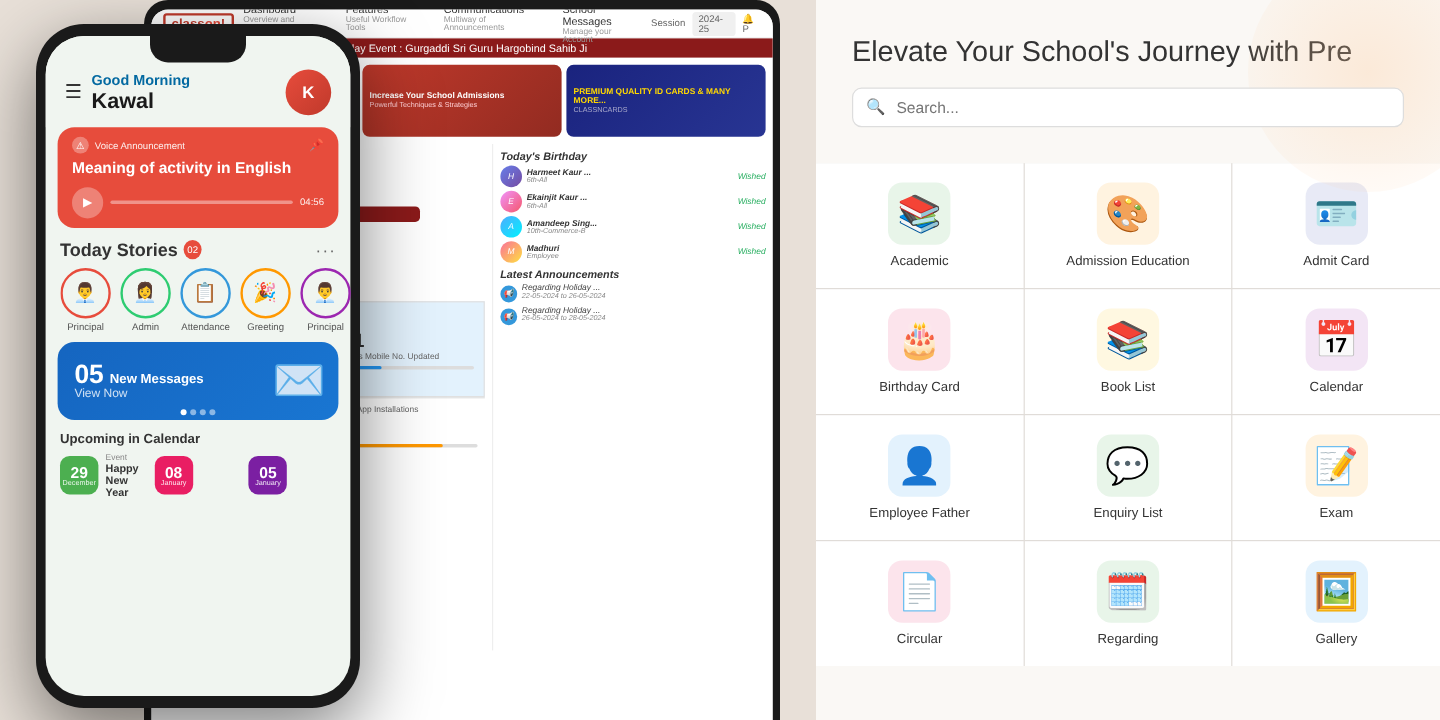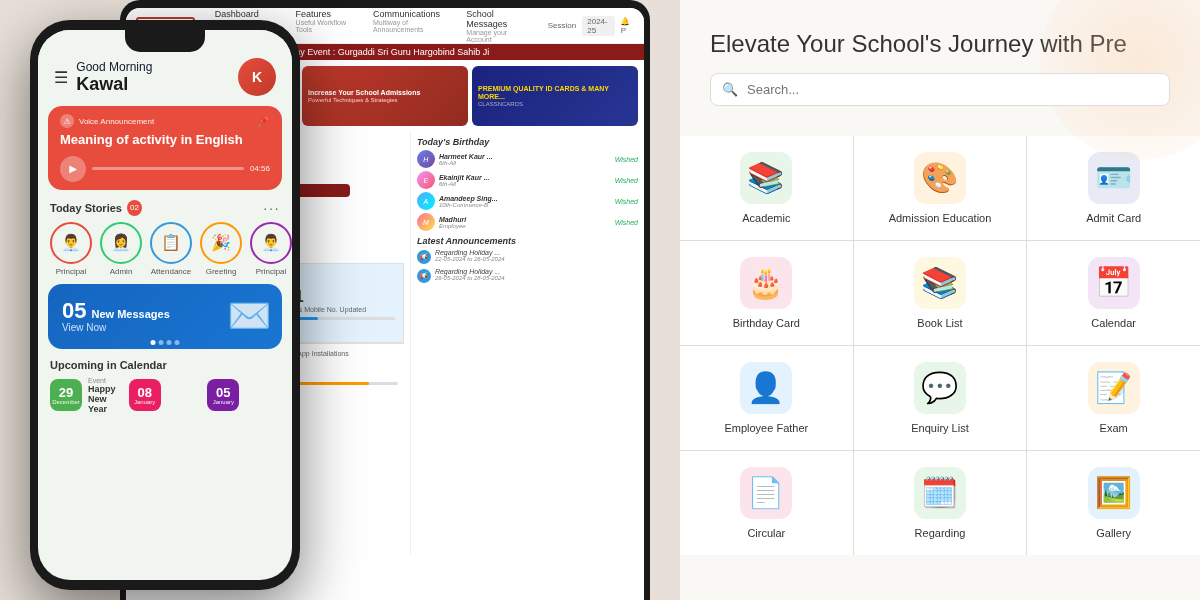--- a/index.html
+++ b/index.html
@@ -42,22 +42,22 @@
       overflow: hidden;
       border-radius: 14px 14px 0 0;
     }
     
     .tablet-header {
       background: #fff;
       border-bottom: 1px solid #eee;
       display: flex;
       align-items: center;
       padding: 4px 10px;
-      gap: 20px;
-      height: 36px;
+      gap: 8px;
+      height: 24px;
       justify-content: center;
     }
     .tablet-logo {
       font-size: 11px;
       font-weight: 800;
       color: #c0392b;
       border: 2px solid #c0392b;
       padding: 1px 5px;
       border-radius: 3px;
     }
@@ -313,21 +313,21 @@
     .mobile-header {
       background: #f0f5f0;
       padding: 28px 16px 10px;
       display: flex;
       align-items: center;
       justify-content: space-between;
     }
     .mobile-menu-icon { font-size: 16px; color: #333; }
     .mobile-greeting { flex: 1; margin-left: 8px; }
     .mobile-greeting-text { font-size: 12px; color: #555; }
-    .mobile-greeting-text .good-morning { color: #0f172a; font-weight: 400; }
+    .mobile-greeting-text .good-morning { color: #0369a1; font-weight: 700; }
     .mobile-name { font-size: 18px; font-weight: 700; color: #1a1a1a; }
     .mobile-avatar {
       width: 38px;
       height: 38px;
       border-radius: 50%;
       background: linear-gradient(135deg, #e74c3c, #c0392b);
       display: flex;
       align-items: center;
       justify-content: center;
       color: #fff;
@@ -399,21 +399,21 @@
       padding: 10px 12px 6px;
       display: flex;
       align-items: center;
       justify-content: space-between;
     }
     .stories-title-row {
       display: flex;
       align-items: center;
       gap: 5px;
     }
-    .stories-title { font-size: 11px; font-weight: 600; color: #333; }
+    .stories-title { font-size: 15px; font-weight: 600; color: #333; }
     .stories-badge {
       background: #e74c3c;
       color: #fff;
       font-size: 8px;
       width: 15px;
       height: 16px;
       border-radius: 50%;
       display: flex;
       align-items: center;
       justify-content: center;

